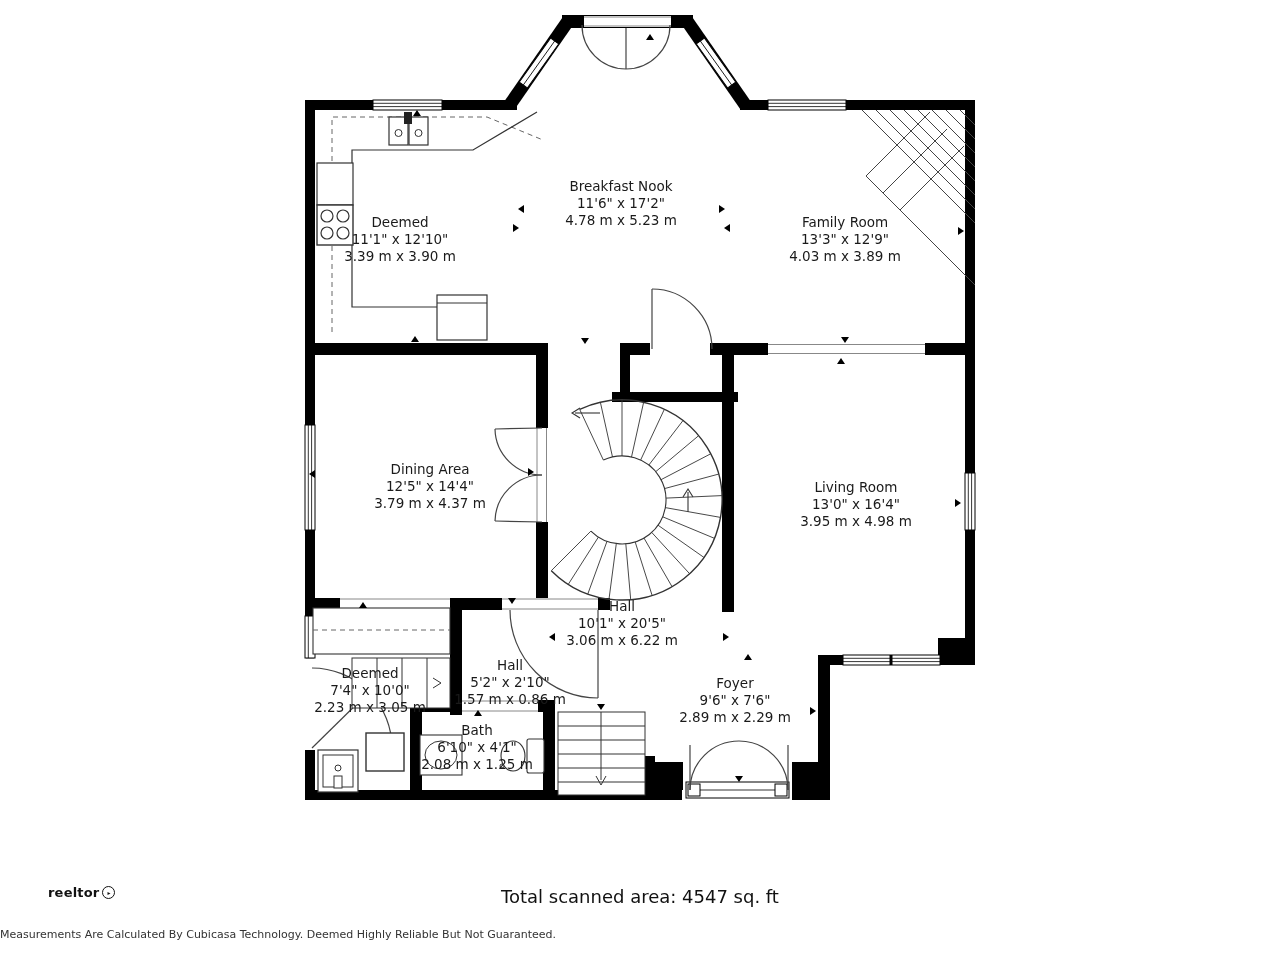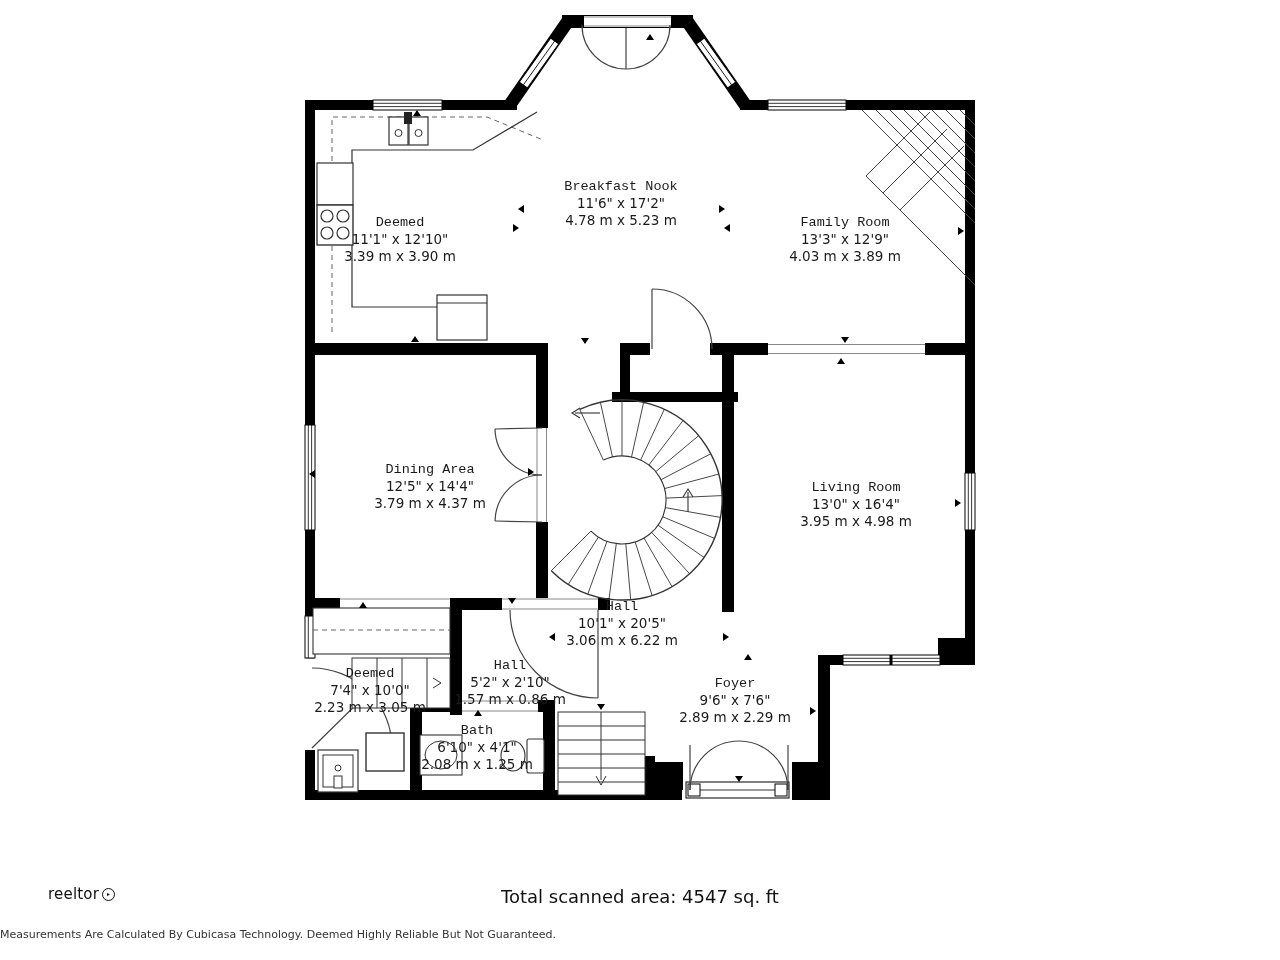--- a/index.html
+++ b/index.html
@@ -1,28 +1,28 @@
 <!DOCTYPE html>
 <html><head>
 <meta charset="utf-8">
 <style>
   html,body{margin:0;padding:0;background:#fff;}
   .page{position:relative;width:1280px;height:960px;background:#fff;overflow:hidden;
         font-family:"DejaVu Sans","Liberation Sans",sans-serif;}
   svg{position:absolute;left:0;top:0;}
   .room-label{position:absolute;transform:translateX(-50%);text-align:center;
               color:#1a1a1a;font-size:13.5px;line-height:17px;white-space:nowrap;}
-  .room-label .rn{font-size:13.5px;font-family:Liberation Mono, monospace;}
+  .room-label .rn{font-size:13.5px;}
   .room-label .rd{font-size:13.5px;}
   .total{position:absolute;left:0;right:0;top:886px;text-align:center;
          font-size:18px;color:#111;}
   .disclaimer{position:absolute;left:0;right:0;top:928px;
               font-size:11px;color:#333;}
   .brand{position:absolute;left:48px;top:885px;display:flex;align-items:center;gap:3px;}
-  .brand-text{font-weight:normal;font-size:15px;color:#111;letter-spacing:0.2px;}
+  .brand-text{font-weight:bold;font-size:13px;color:#111;letter-spacing:0.2px;}
   .brand-icon{display:inline-flex;align-items:center;justify-content:center;
               width:11px;height:11px;border:1.2px solid #111;border-radius:50%;
               font-size:6px;color:#111;line-height:1;}
 </style>
 </head>
 <body>
 
 <div class="page">
 
 <svg width="1280" height="960" viewBox="0 0 1280 960">

